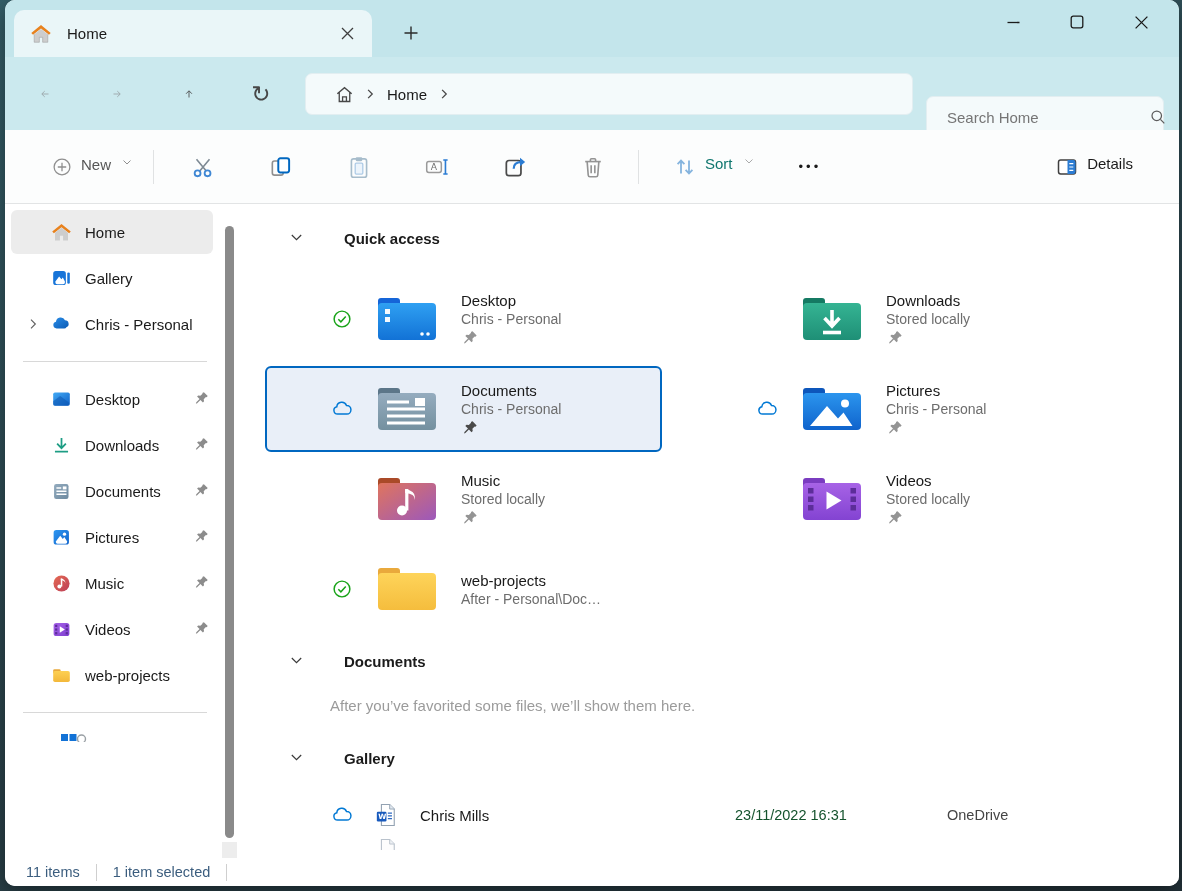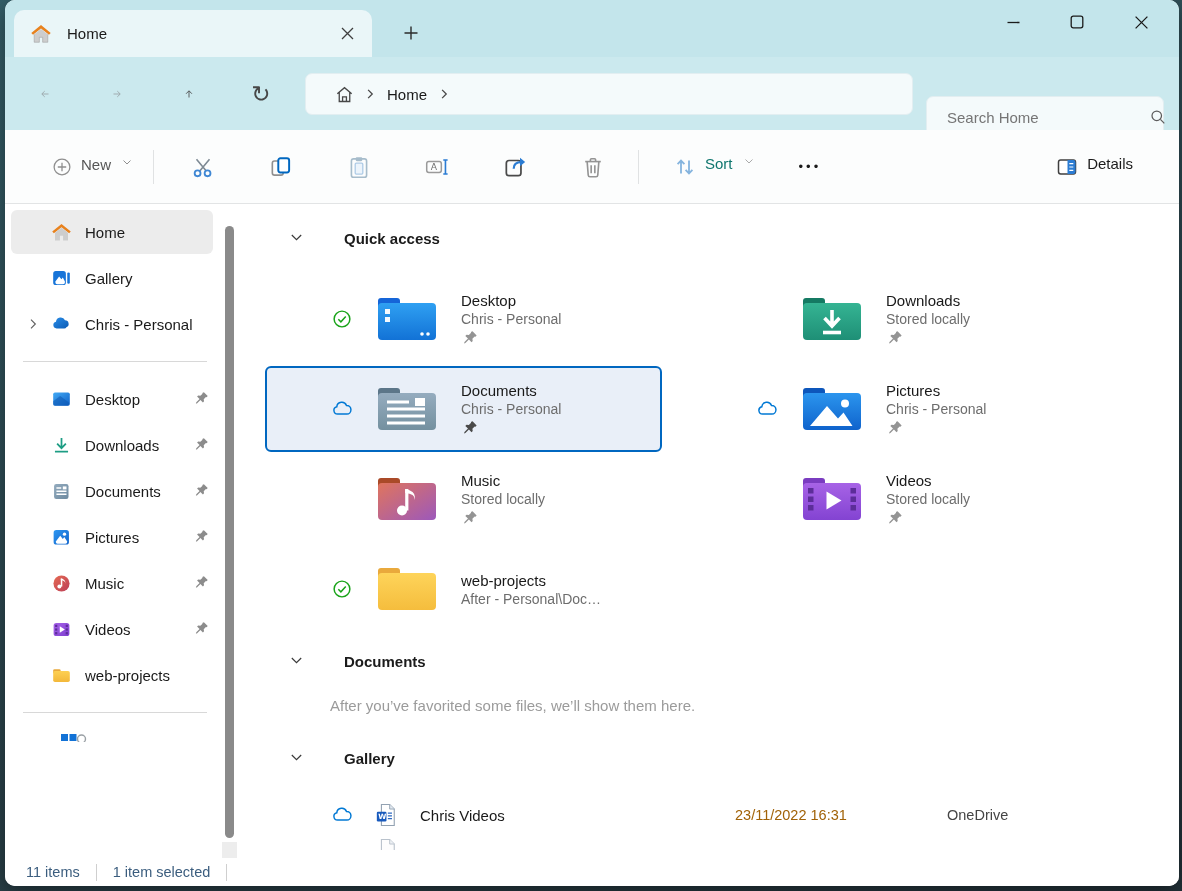--- a/index.html
+++ b/index.html
@@ -64,21 +64,21 @@
   .t-sub{font-size:14px;color:#6d6d6d;margin-top:2px;}
   .t-pin{height:17px;margin-top:3px;}
   .fav-empty{margin:20px 4px 0 93px;font-size:15px;color:#9b9b9b;height:21px;}
   .sec-head.fav{margin-top:21px;}
   .sec-head.recent{margin-top:32px;}
   .sec-head.qa{margin-top:26px;}
   .recent-row{margin-top:22px;height:38px;display:flex;align-items:center;padding-left:94px;position:relative;}
   .r-status{width:22px;height:22px;flex:none;}
   .r-fileic{width:22px;height:24px;margin-left:22px;flex:none;}
   .r-name{font-size:15px;color:#191919;margin-left:23px;}
-  .r-date{position:absolute;left:498px;font-size:14.5px;color:#a16207;}
+  .r-date{position:absolute;left:498px;font-size:14.5px;color:#14532d;}
   .r-loc{position:absolute;left:710px;font-size:14.5px;color:#454545;}
   .recent-partial{margin:4px 0 0 138px;width:24px;height:12px;overflow:hidden;}
   
   .statusbar{position:absolute;left:0;right:0;bottom:0;height:28px;background:#fff;display:flex;
     align-items:center;padding-left:21px;gap:16px;}
   .sb-text{font-size:14.5px;color:#3b5d7e;}
   .sb-div{width:1px;height:17px;background:#cfcfcf;}
   svg{display:block;}
 </style>
 </head>
@@ -715,21 +715,21 @@
         </span>
         <span class="r-fileic">
           <svg width="22" height="24" viewBox="0 0 24 26">
               <path d="M7 1.5 h9 L21 6.5 V24.5 H7 Z" fill="#fff" stroke="#93a2b2" stroke-width="1.2"></path>
               <path d="M16 1.5 V6.5 H21" fill="#e3eaf1" stroke="#93a2b2" stroke-width="1"></path>
               <path d="M14 11 h4.5 M14 14 h4.5 M14 17 h4.5" stroke="#2b67c0" stroke-width="1.3"></path>
               <rect x="2" y="9.5" width="10.5" height="10.5" rx="1.3" fill="#185abd"></rect>
               <text x="3.6" y="17.6" font-size="8" font-weight="bold" fill="#fff" font-family="DejaVu Sans">W</text>
             </svg>
         </span>
-        <span class="r-name">Chris Videos</span>
+        <span class="r-name">Chris Mills</span>
         <span class="r-date">23/11/2022 16:31</span>
         <span class="r-loc">OneDrive</span>
       </div>
       <div class="recent-partial">
         <svg width="22" height="24" viewBox="0 0 24 26">
             <path d="M7 1.5 h9 L21 6.5 V24.5 H7 Z" fill="#fdfdfd" stroke="#b9c2cc" stroke-width="1.2"></path>
             <path d="M16 1.5 V6.5 H21" fill="#eef1f5" stroke="#b9c2cc" stroke-width="1"></path>
           </svg>
       </div>
     </div>

